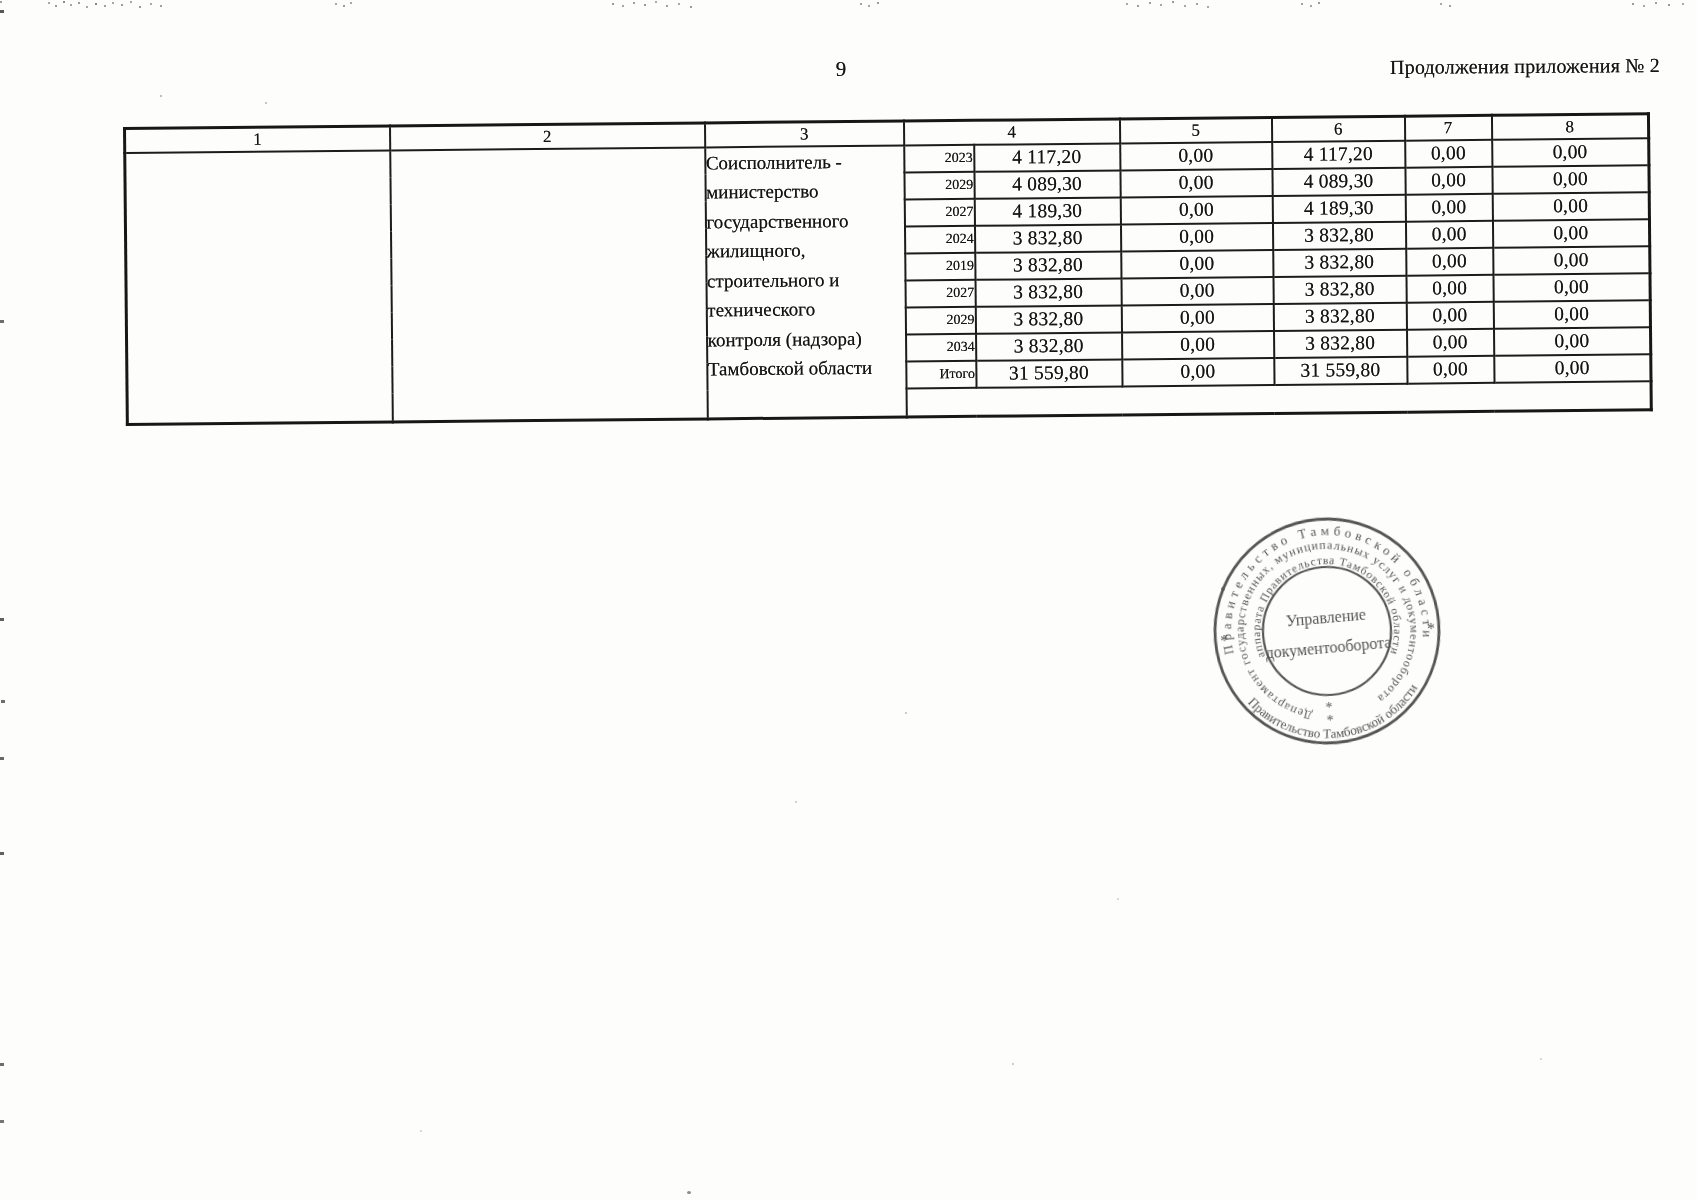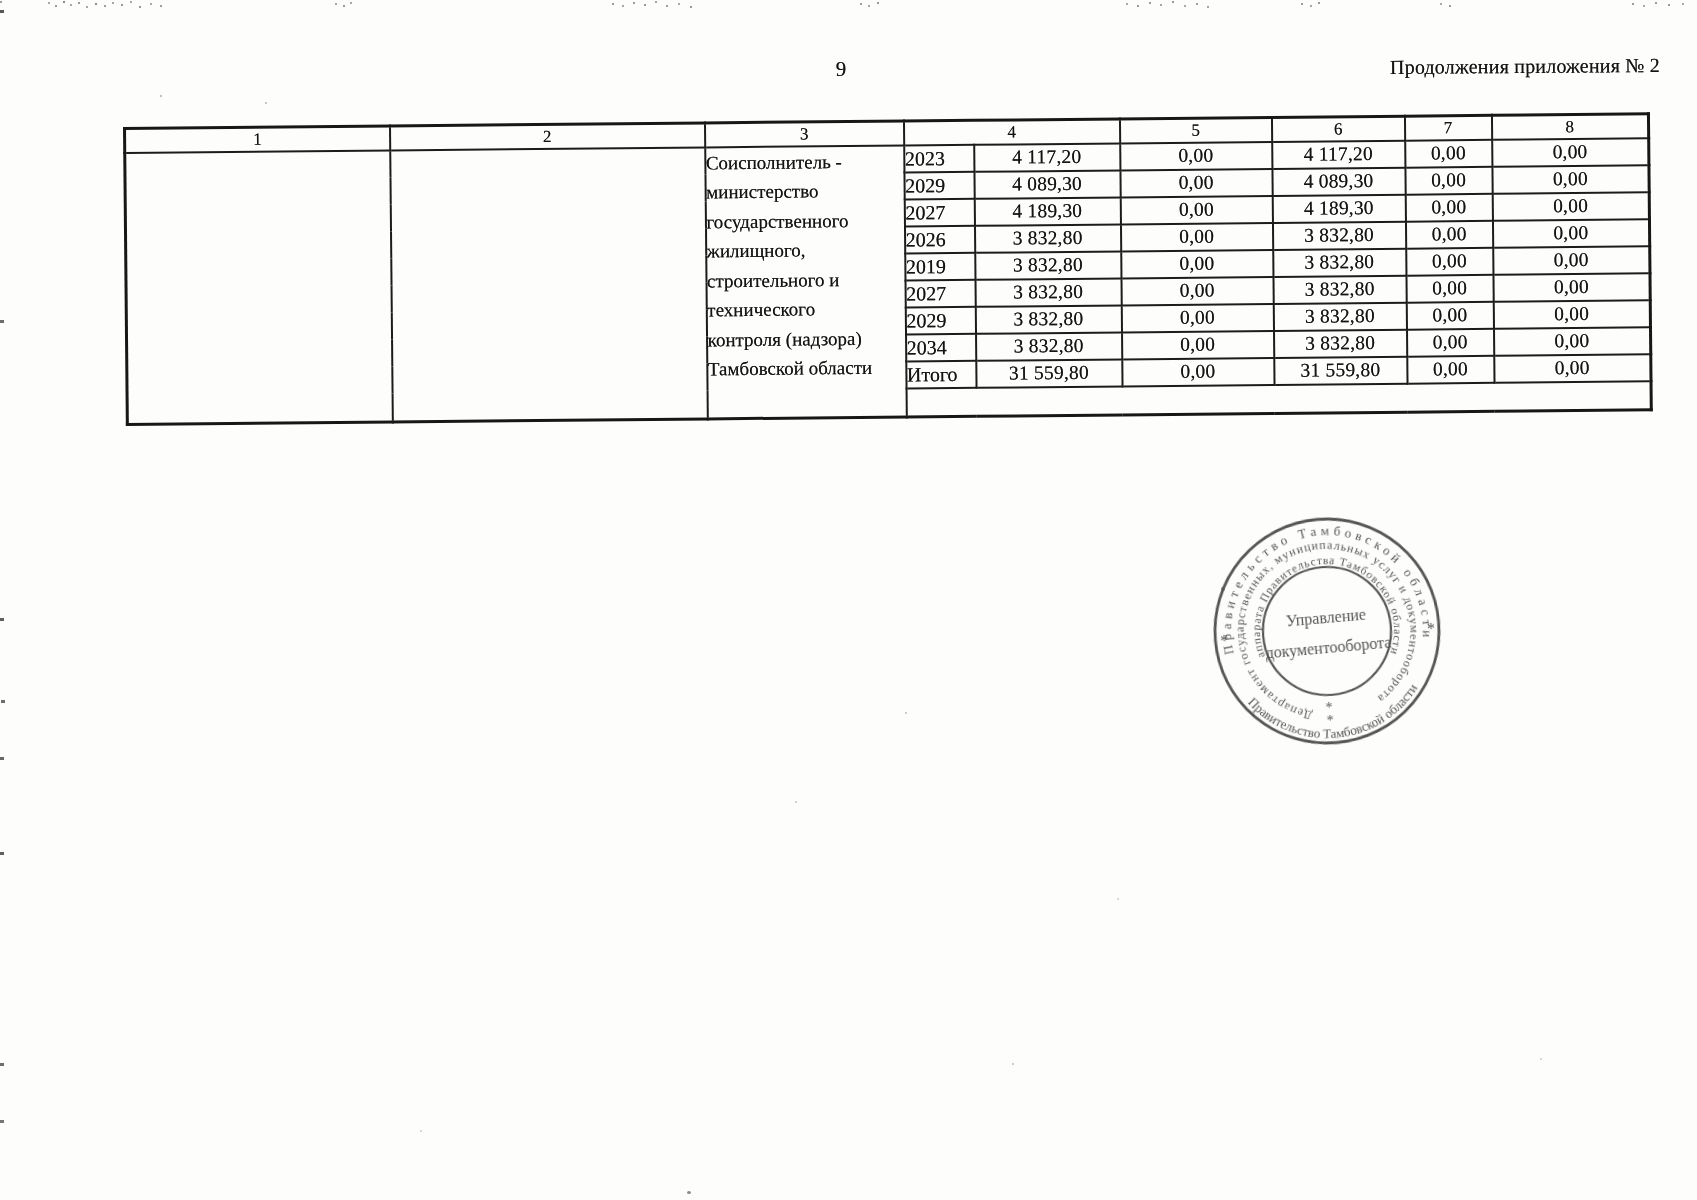--- a/index.html
+++ b/index.html
@@ -44,21 +44,21 @@
   tr.hdr th{font-size:17px;text-align:center;vertical-align:middle;}
   tr.r{height:27px}
   tr.total{height:27px}
   tr.fill{height:29px}
   td.c3cell{
     vertical-align:top;text-align:left;
     font-size:19px;line-height:29.5px;
     padding:1px 2px 0 6px;
     white-space:pre-line;
   }
-  td.yr{font-size:20px;text-align:left;vertical-align:middle;}
+  td.yr{font-size:14px;text-align:right;vertical-align:middle;}
   td.num{font-size:19.5px;text-align:center;vertical-align:middle;letter-spacing:.2px;}
   
   .stamp{position:absolute;left:1195px;top:499px;}
   .stamp text{font-family:"Liberation Serif","DejaVu Serif",serif;}
   
   .noise-top{
     position:absolute;left:0;top:1px;width:2px;height:2px;background:#8f8f8f;opacity:.85;
     box-shadow:
       48px 1px #9a9a9a,55px 4px #8a8a8a,63px 0px #777,70px 3px #999,78px 1px #8a8a8a,
       86px 5px #9a9a9a,95px 2px #777,104px 4px #8f8f8f,112px 1px #999,121px 3px #8a8a8a,
@@ -142,21 +142,21 @@
         </tr>
         <tr class="r">
           <td class="yr">2027</td>
           <td class="num">4 189,30</td>
           <td class="num">0,00</td>
           <td class="num">4 189,30</td>
           <td class="num">0,00</td>
           <td class="num">0,00</td>
         </tr>
         <tr class="r">
-          <td class="yr">2026</td>
+          <td class="yr">2024</td>
           <td class="num">3 832,80</td>
           <td class="num">0,00</td>
           <td class="num">3 832,80</td>
           <td class="num">0,00</td>
           <td class="num">0,00</td>
         </tr>
         <tr class="r">
           <td class="yr">2019</td>
           <td class="num">3 832,80</td>
           <td class="num">0,00</td>

